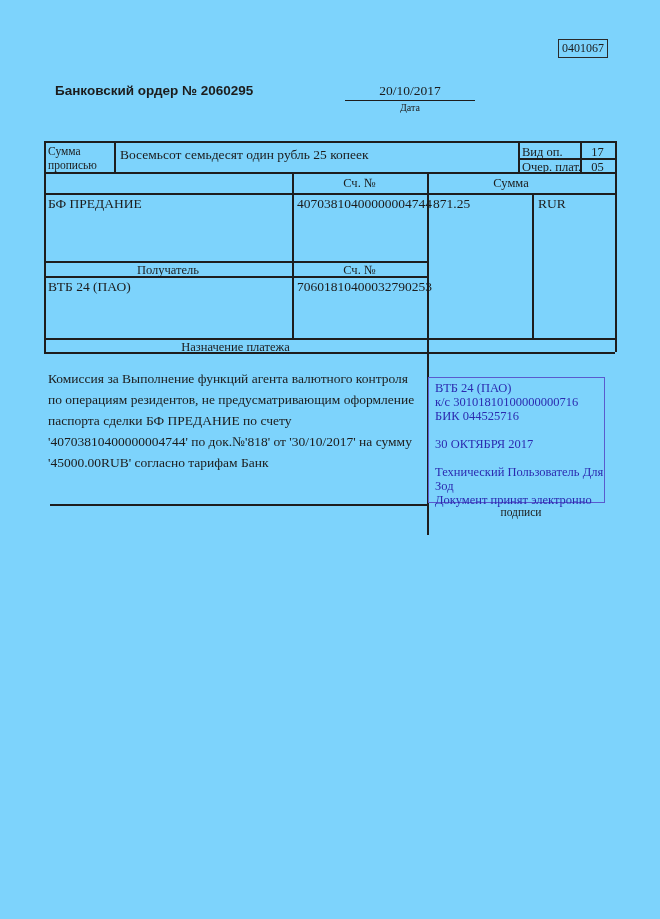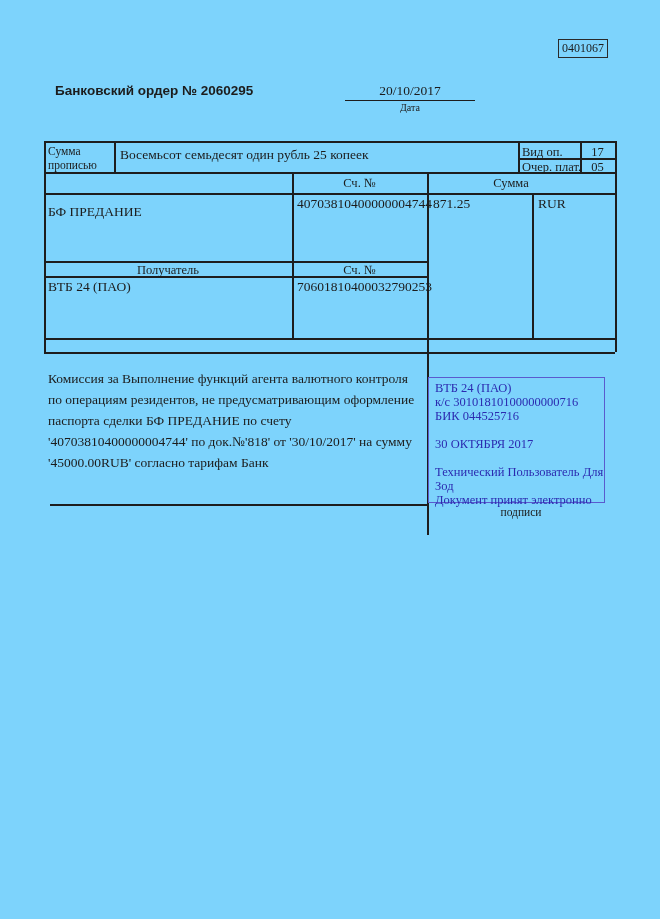--- a/index.html
+++ b/index.html
@@ -74,31 +74,32 @@
   <div class="abs small" style="left:48px;top:145px;width:62px;">Сумма прописью</div>
   <div class="abs serif13" style="left:120px;top:147px;">Восемьсот семьдесят один рубль 25 копеек</div>
   <div class="abs serif12" style="left:522px;top:144.5px;">Вид оп.</div>
   <div class="abs serif12 center" style="left:580px;top:144.5px;width:35px;">17</div>
   <div class="abs serif12" style="left:522px;top:160px;">Очер. плат.</div>
   <div class="abs serif12 center" style="left:580px;top:160px;width:35px;">05</div>
 
   <div class="abs serif12 center" style="left:292px;top:176px;width:135px;">Сч. №</div>
   <div class="abs serif12 center" style="left:427px;top:176px;width:168px;">Сумма</div>
 
-  <div class="abs serif13" style="left:48px;top:204px;font-family:Liberation Serif, serif;">БФ ПРЕДАНИЕ</div>
+  <div class="abs serif13" style="left:48px;top:196px;font-family:Liberation Serif, serif;">БФ ПРЕДАНИЕ</div>
   <div class="abs serif13" style="left:297px;top:196px;">40703810400000004744</div>
   <div class="abs serif13" style="left:433px;top:196px;">871.25</div>
   <div class="abs serif13" style="left:538px;top:196px;">RUR</div>
 
   <div class="abs serif12 center" style="left:44px;top:262.5px;width:248px;">Получатель</div>
   <div class="abs serif12 center" style="left:292px;top:262.5px;width:135px;">Сч. №</div>
 
   <div class="abs serif13" style="left:48px;top:279px;">ВТБ 24 (ПАО)</div>
   <div class="abs serif13" style="left:297px;top:279px;">70601810400032790253</div>
 
+  <div class="abs serif12 center" style="left:44px;top:339.5px;width:383px;">Назначение платежа</div>
   <div class="abs purpose-text">Комиссия за Выполнение функций агента валютного контроля по операциям резидентов, не предусматривающим оформление паспорта сделки БФ ПРЕДАНИЕ по счету '40703810400000004744' по док.№'818' от '30/10/2017' на сумму '45000.00RUB' согласно тарифам Банк</div>
 
 
   <div class="abs stamp-box">
     <div class="stamp-line">ВТБ 24 (ПАО)</div>
     <div class="stamp-line">к/с 30101810100000000716</div>
     <div class="stamp-line">БИК 044525716</div>
     <div class="stamp-line"></div>
     <div class="stamp-line">30 ОКТЯБРЯ 2017</div>
     <div class="stamp-line"></div>

